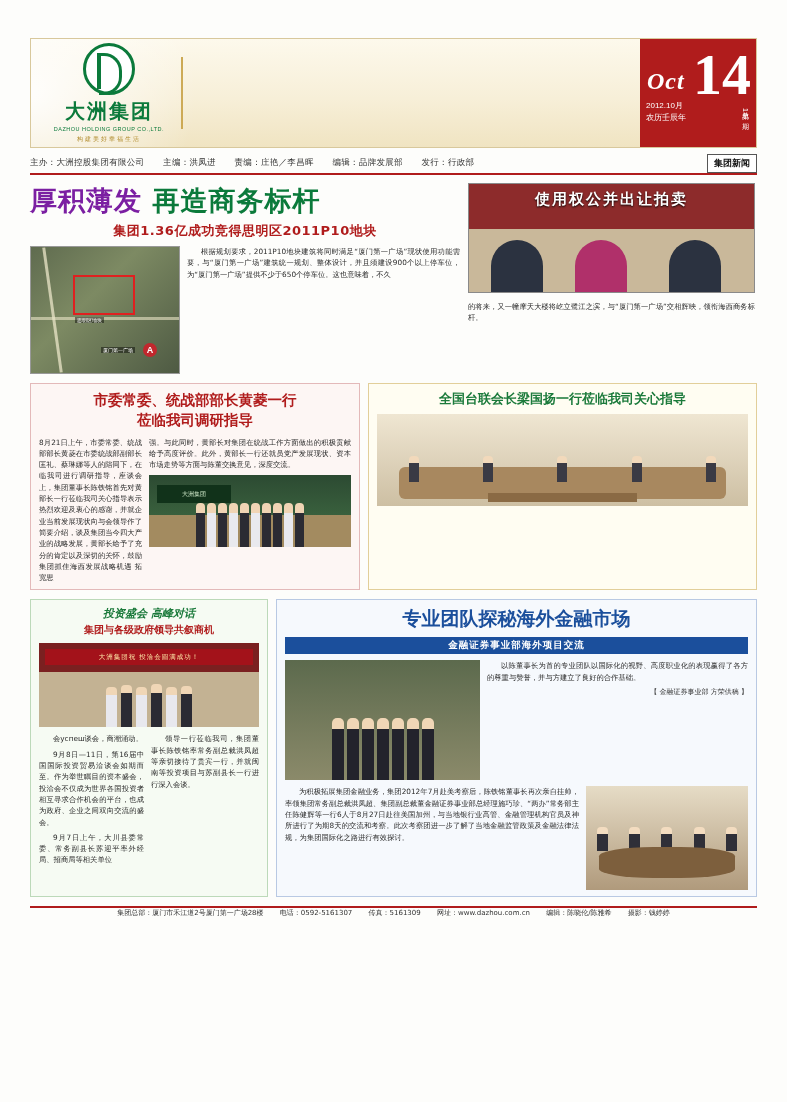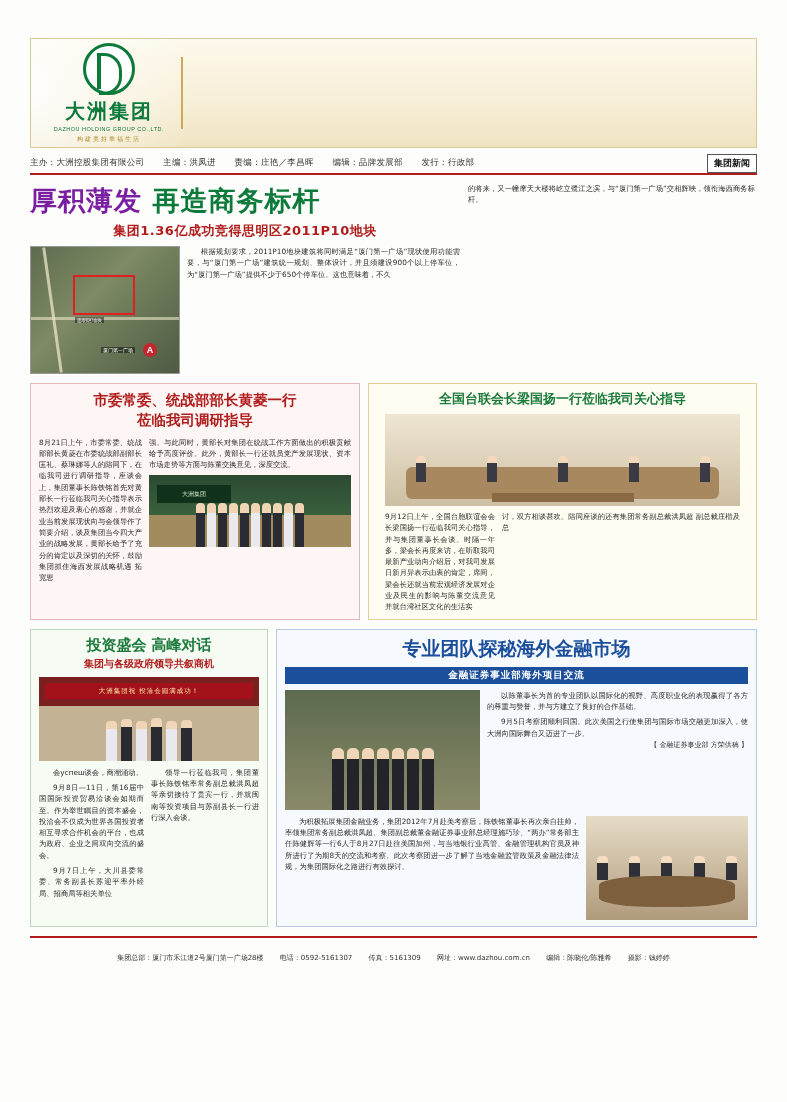--- a/index.html
+++ b/index.html
@@ -179,21 +179,21 @@
   }
   .topphoto .banner{
     position:absolute; top:6px; left:0; right:0; text-align:center;
     color:#fff; font-size:15px; font-weight:bold; letter-spacing:2px;
     font-family:"DejaVu Sans", sans-serif; text-shadow:0 1px 2px #000;
   }
   .topphoto .p{
     position:absolute; bottom:0; width:52px; height:52px; border-radius:50% 50% 0 0;
   }
   .lead-right{ width:287px; }
-  .lead-right .txt{ margin-top:0; }
+  .lead-right .txt{ margin-top:8px; }
   .blk-title{
     font-weight:bold; text-align:center;
     font-family:"DejaVu Sans", sans-serif;
   }
 
   
   .row2{ display:flex; gap:8px; margin-top:9px;}
   .b-red{ border:1px solid #e3b9b9; background:#fdf6f4; }
   .b-green{ border:1px solid #bcd9b9; background:#f6fbf3; }
   .b-gold{ border:1px solid #e2cf9a; background:#fffdf2; }
@@ -263,39 +263,46 @@
     font-family:"DejaVu Sans", sans-serif;
   }
   .subhead-bar{
     background:#1b4f9c; color:#fff; font-size:9.5px; font-weight:bold;
     text-align:center; padding:2px 0; letter-spacing:1px;
     font-family:"DejaVu Sans", sans-serif;
   }
 
   
   .footer{
-    margin-top:9px; border-top:2px solid #b01c1c; padding-top:15px;
+    margin-top:9px; border-top:2px solid #b01c1c; padding-top:0;
     font-size:7px; color:#333; text-align:center;
     font-family:"DejaVu Sans", sans-serif;
   }
   .footer span{ margin:0 7px; }
 </style>
 </head>
 <body>
 
 <div class="page">
 
   <div class="masthead">
     <div class="logo-block">
       <div class="logo-mark"></div>
       <div class="logo-name">大洲集团</div>
       <div class="logo-sub">DAZHOU HOLDING GROUP CO.,LTD.</div>
       <div class="logo-sub2">构建美好幸福生活</div>
     </div>
     <div class="logo-divider"></div>
+    <div class="date-badge">
+      <div class="oct">Oct</div>
+      <div class="num">14</div>
+      <div class="ymd">2012.10月</div>
+      <div class="lunar">农历壬辰年</div>
+      <div class="issue">总第14期</div>
+    </div>
   </div>
 
   <div class="infobar">
     <div class="items">
       <span>主办：大洲控股集团有限公司</span>
       <span>主编：洪凤进</span>
       <span>责编：庄艳／李昌晖</span>
       <span>编辑：品牌发展部</span>
       <span>发行：行政部</span>
     </div>
@@ -317,20 +324,26 @@
           <div class="lbl" style="left:44px;top:70px;">思明区地块</div>
           <div class="lbl" style="left:70px;top:100px;">厦门第一广场</div>
           <div class="marker">A</div>
         </div>
         <div class="body-text" style="flex:1">
           <p style="margin:0;text-indent:14px">根据规划要求，2011P10地块建筑将同时满足“厦门第一广场”现状使用功能需要，与“厦门第一广场”建筑统一规划、整体设计，并且须建设900个以上停车位，为“厦门第一广场”提供不少于650个停车位。这也意味着，不久</p>
         </div>
       </div>
     </div>
     <div class="lead-right">
+      <div class="topphoto">
+        <div class="banner">使用权公并出让拍卖</div>
+        <div class="p" style="left:22px;background:#2b3240;"></div>
+        <div class="p" style="left:106px;background:#b0306a;"></div>
+        <div class="p" style="left:200px;background:#2b3240;"></div>
+      </div>
       <div class="body-text txt">的将来，又一幢摩天大楼将屹立鹭江之滨，与“厦门第一广场”交相辉映，领衔海西商务标杆。</div>
     </div>
   </div>
 
   <div class="row2">
     <div class="b-red" style="width:330px;padding:6px 8px;">
       <div class="blk-title t-red" style="font-size:14.5px;line-height:1.4">
         <div>市委常委、统战部部长黄菱一行</div>
         <div>莅临我司调研指导</div>
       </div>
@@ -351,44 +364,40 @@
                 <i></i>
                 <i></i>
                 <i class="w"></i>
                 <i></i>
             </div>
           </div>
         </div>
       </div>
     </div>
 
-    <div class="b-gold" style="flex:1;padding:6px 16px;">
+    <div class="b-gold" style="flex:1;padding:6px 8px;">
       <div class="blk-title t-green" style="font-size:13px;">全国台联会长梁国扬一行莅临我司关心指导</div>
       <div class="sofa-photo" style="height:92px;margin-top:6px;">
         <div class="wallp"></div>
         <div class="sofa"></div>
         <div class="ppl">
           <i></i>
             <i></i>
             <i></i>
             <i></i>
             <i></i>
         </div>
         <div class="tbl"></div>
       </div>
-      <div style="display:flex;gap:7px;margin-top:5px;">
-        <div class="body-text" style="width:110px">9月12日上午，全国台胞联谊会会长梁国扬一行莅临我司关心指导，并与集团董事长会谈。时隔一年多，梁会长再度来访，在听取我司最新产业动向介绍后，对我司发展日新月异表示由衷的肯定，席间，梁会长还就当前宏观经济发展对企业及民生的影响与陈董交流意见 并就台湾社区文化的生活实</div>
-        <div class="body-text" style="flex:1">讨，双方相谈甚欢。陪同座谈的还有集团常务副总裁洪凤超 副总裁庄楷及总</div>
-      </div>
     </div>
   </div>
 
   <div class="row3">
     <div class="b-green" style="width:238px;padding:6px 8px;">
-      <div class="blk-title t-green" style="font-size:15px;">投资盛会  高峰对话</div>
+      <div class="blk-title t-green" style="font-size:11px;font-style:italic;">投资盛会  高峰对话</div>
       <div class="blk-title t-red" style="font-size:10px;margin-top:2px;">集团与各级政府领导共叙商机</div>
       <div class="banner-photo" style="height:84px;margin-top:6px;">
         <div class="bn">大洲集团祝  投洽会圆满成功！</div>
         <div style="position:absolute;bottom:0;left:0;right:0;height:56%;display:flex;align-items:flex-end;justify-content:center;">
           <i style="display:block;width:11px;height:40px;margin:0 2px;background:linear-gradient(180deg,#f0d6b6 0 20%,#e8e8ee 20% 100%);border-radius:4px 4px 0 0;"></i>
           <i style="display:block;width:11px;height:42px;margin:0 2px;background:linear-gradient(180deg,#f0d6b6 0 20%,#2a2a33 20% 100%);border-radius:4px 4px 0 0;"></i>
           <i style="display:block;width:11px;height:40px;margin:0 2px;background:linear-gradient(180deg,#f0d6b6 0 20%,#e8e8ee 20% 100%);border-radius:4px 4px 0 0;"></i>
           <i style="display:block;width:11px;height:43px;margin:0 2px;background:linear-gradient(180deg,#f0d6b6 0 20%,#2a2a33 20% 100%);border-radius:4px 4px 0 0;"></i>
           <i style="display:block;width:11px;height:40px;margin:0 2px;background:linear-gradient(180deg,#f0d6b6 0 20%,#e8e8ee 20% 100%);border-radius:4px 4px 0 0;"></i>
           <i style="display:block;width:11px;height:41px;margin:0 2px;background:linear-gradient(180deg,#f0d6b6 0 20%,#2a2a33 20% 100%);border-radius:4px 4px 0 0;"></i>
@@ -418,21 +427,20 @@
               <i></i>
               <i></i>
               <i></i>
               <i></i>
               <i></i>
           </div>
         </div>
         <div style="flex:1">
           <div class="body-text">
             <p style="margin:0 0 4px 0;text-indent:14px">以陈董事长为首的专业团队以国际化的视野、高度职业化的表现赢得了各方的尊重与赞誉，并与方建立了良好的合作基础。</p>
-            <p style="margin:0;text-indent:14px">9月5日考察团顺利回国。此次美国之行使集团与国际市场交融更加深入，使大洲向国际舞台又迈进了一步。</p>
           </div>
           <div class="credit">【 金融证券事业部  方荣供稿 】</div>
         </div>
       </div>
       <div style="display:flex;gap:7px;margin-top:6px;">
         <div class="body-text" style="flex:1;text-indent:14px">为积极拓展集团金融业务，集团2012年7月赴美考察后，陈铁铭董事长再次亲自挂帅，率领集团常务副总裁洪凤超、集团副总裁董金融证券事业部总经理施巧珍、“两办”常务部主任陈健辉等一行6人于8月27日赴往美国加州，与当地银行业高管、金融管理机构官员及神所进行了为期8天的交流和考察。此次考察团进一步了解了当地金融监管政策及金融法律法规，为集团国际化之路进行有效探讨。</div>
         <div class="meet-photo" style="width:162px;height:104px;">
           <div class="top"></div>
           <div class="ppl">
             <i></i>

